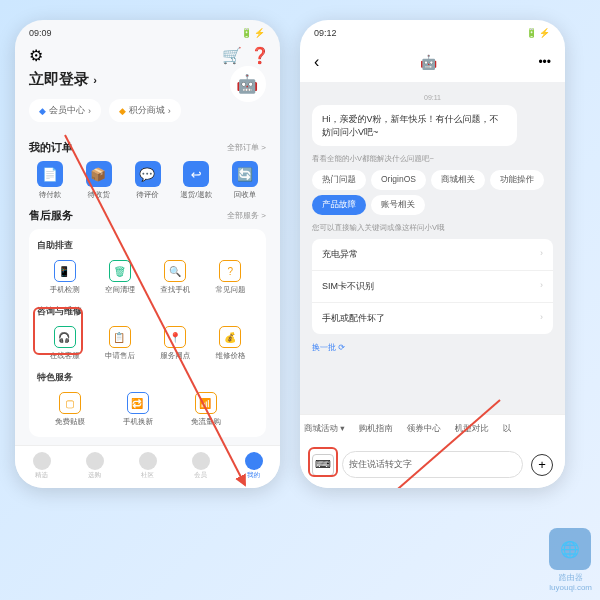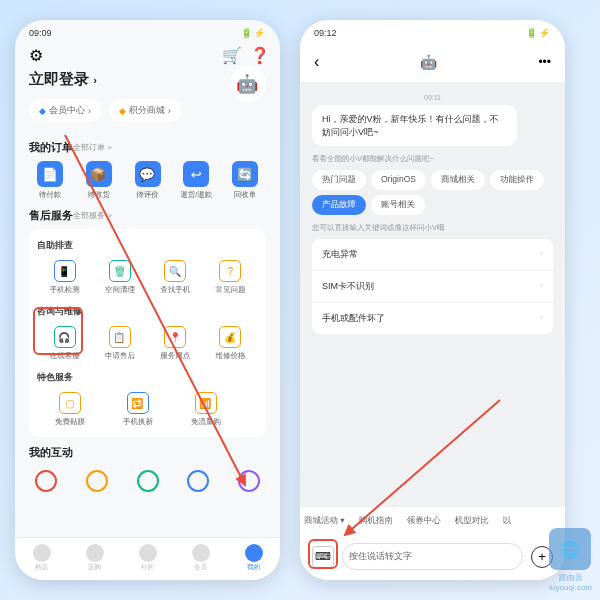--- a/index.html
+++ b/index.html
@@ -1,28 +1,28 @@
 <!DOCTYPE html>
 <html><head>
 <meta charset="utf-8">
 <style>
 *{margin:0;padding:0;box-sizing:border-box;font-family:-apple-system,sans-serif}
 body{background:linear-gradient(135deg,#cde7ff,#e8f2ff);width:600px;height:600px;padding:20px 15px;display:flex;gap:20px;position:relative}
-.phone{background:#f7f8fa;border-radius:28px;width:265px;height:560px;box-shadow:0 4px 20px rgba(0,0,0,.15);overflow:hidden;display:flex;flex-direction:column;position:relative}
+.phone{background:#f7f8fa;border-radius:28px;width:265px;height:468px;box-shadow:0 4px 20px rgba(0,0,0,.15);overflow:hidden;display:flex;flex-direction:column;position:relative}
 .sb{display:flex;justify-content:space-between;padding:8px 14px 4px;font-size:9px;color:#333}
 .hdr{display:flex;justify-content:space-between;align-items:center;padding:4px 14px 8px}
 .ic{width:16px;height:16px;display:inline-block}
 .login{padding:0 14px 10px;position:relative}
 .lt{font-size:15px;font-weight:700;color:#222}
 .ls{font-size:8px;color:#999;margin-top:2px}
 .av{position:absolute;right:14px;top:-4px;width:36px;height:36px;border-radius:50%;background:#fff;display:flex;align-items:center;justify-content:center;font-size:18px}
 .pills{display:flex;gap:8px;padding:0 14px 10px}
 .pill{background:#fff;border-radius:14px;padding:5px 10px;font-size:9px;color:#666;display:flex;align-items:center;gap:3px}
 .sec{padding:0 14px}
-.sh{display:flex;align-items:center;margin:8px 0 6px}
+.sh{display:flex;justify-content:space-between;align-items:center;margin:8px 0 6px}
 .st{font-size:11px;font-weight:600;color:#222}
 .sm{font-size:8px;color:#999}
 .row5{display:flex;justify-content:space-between}
 .itm{display:flex;flex-direction:column;align-items:center;gap:3px;width:42px}
 .itm span{font-size:7.5px;color:#666}
 .ibox{width:26px;height:26px;border-radius:6px;display:flex;align-items:center;justify-content:center;font-size:13px;color:#fff}
 .card{background:#fff;border-radius:10px;padding:10px 8px;margin-bottom:8px}
 .ct{font-size:9px;font-weight:600;color:#444;margin-bottom:8px}
 .row4{display:flex;justify-content:space-around}
 .oi{display:flex;flex-direction:column;align-items:center;gap:3px;width:50px}
@@ -245,20 +245,21 @@
         </div>
         <div class="qr">
           <span>SIM卡不识别</span>
           <span style="color:#ccc">›</span>
         </div>
         <div class="qr">
           <span>手机或配件坏了</span>
           <span style="color:#ccc">›</span>
         </div>
       </div>
+    <div class="ref">换一批 ⟳</div>
   </div>
   <div class="tags" id="tags" style="background:#fff;border-top:1px solid #eee">
       <span>商城活动 ▾</span>
       <span>购机指南</span>
       <span>领券中心</span>
       <span>机型对比</span>
       <span>以</span>
     </div>
   <div class="ibar" style="position:relative">
     <div class="kb">⌨</div>

